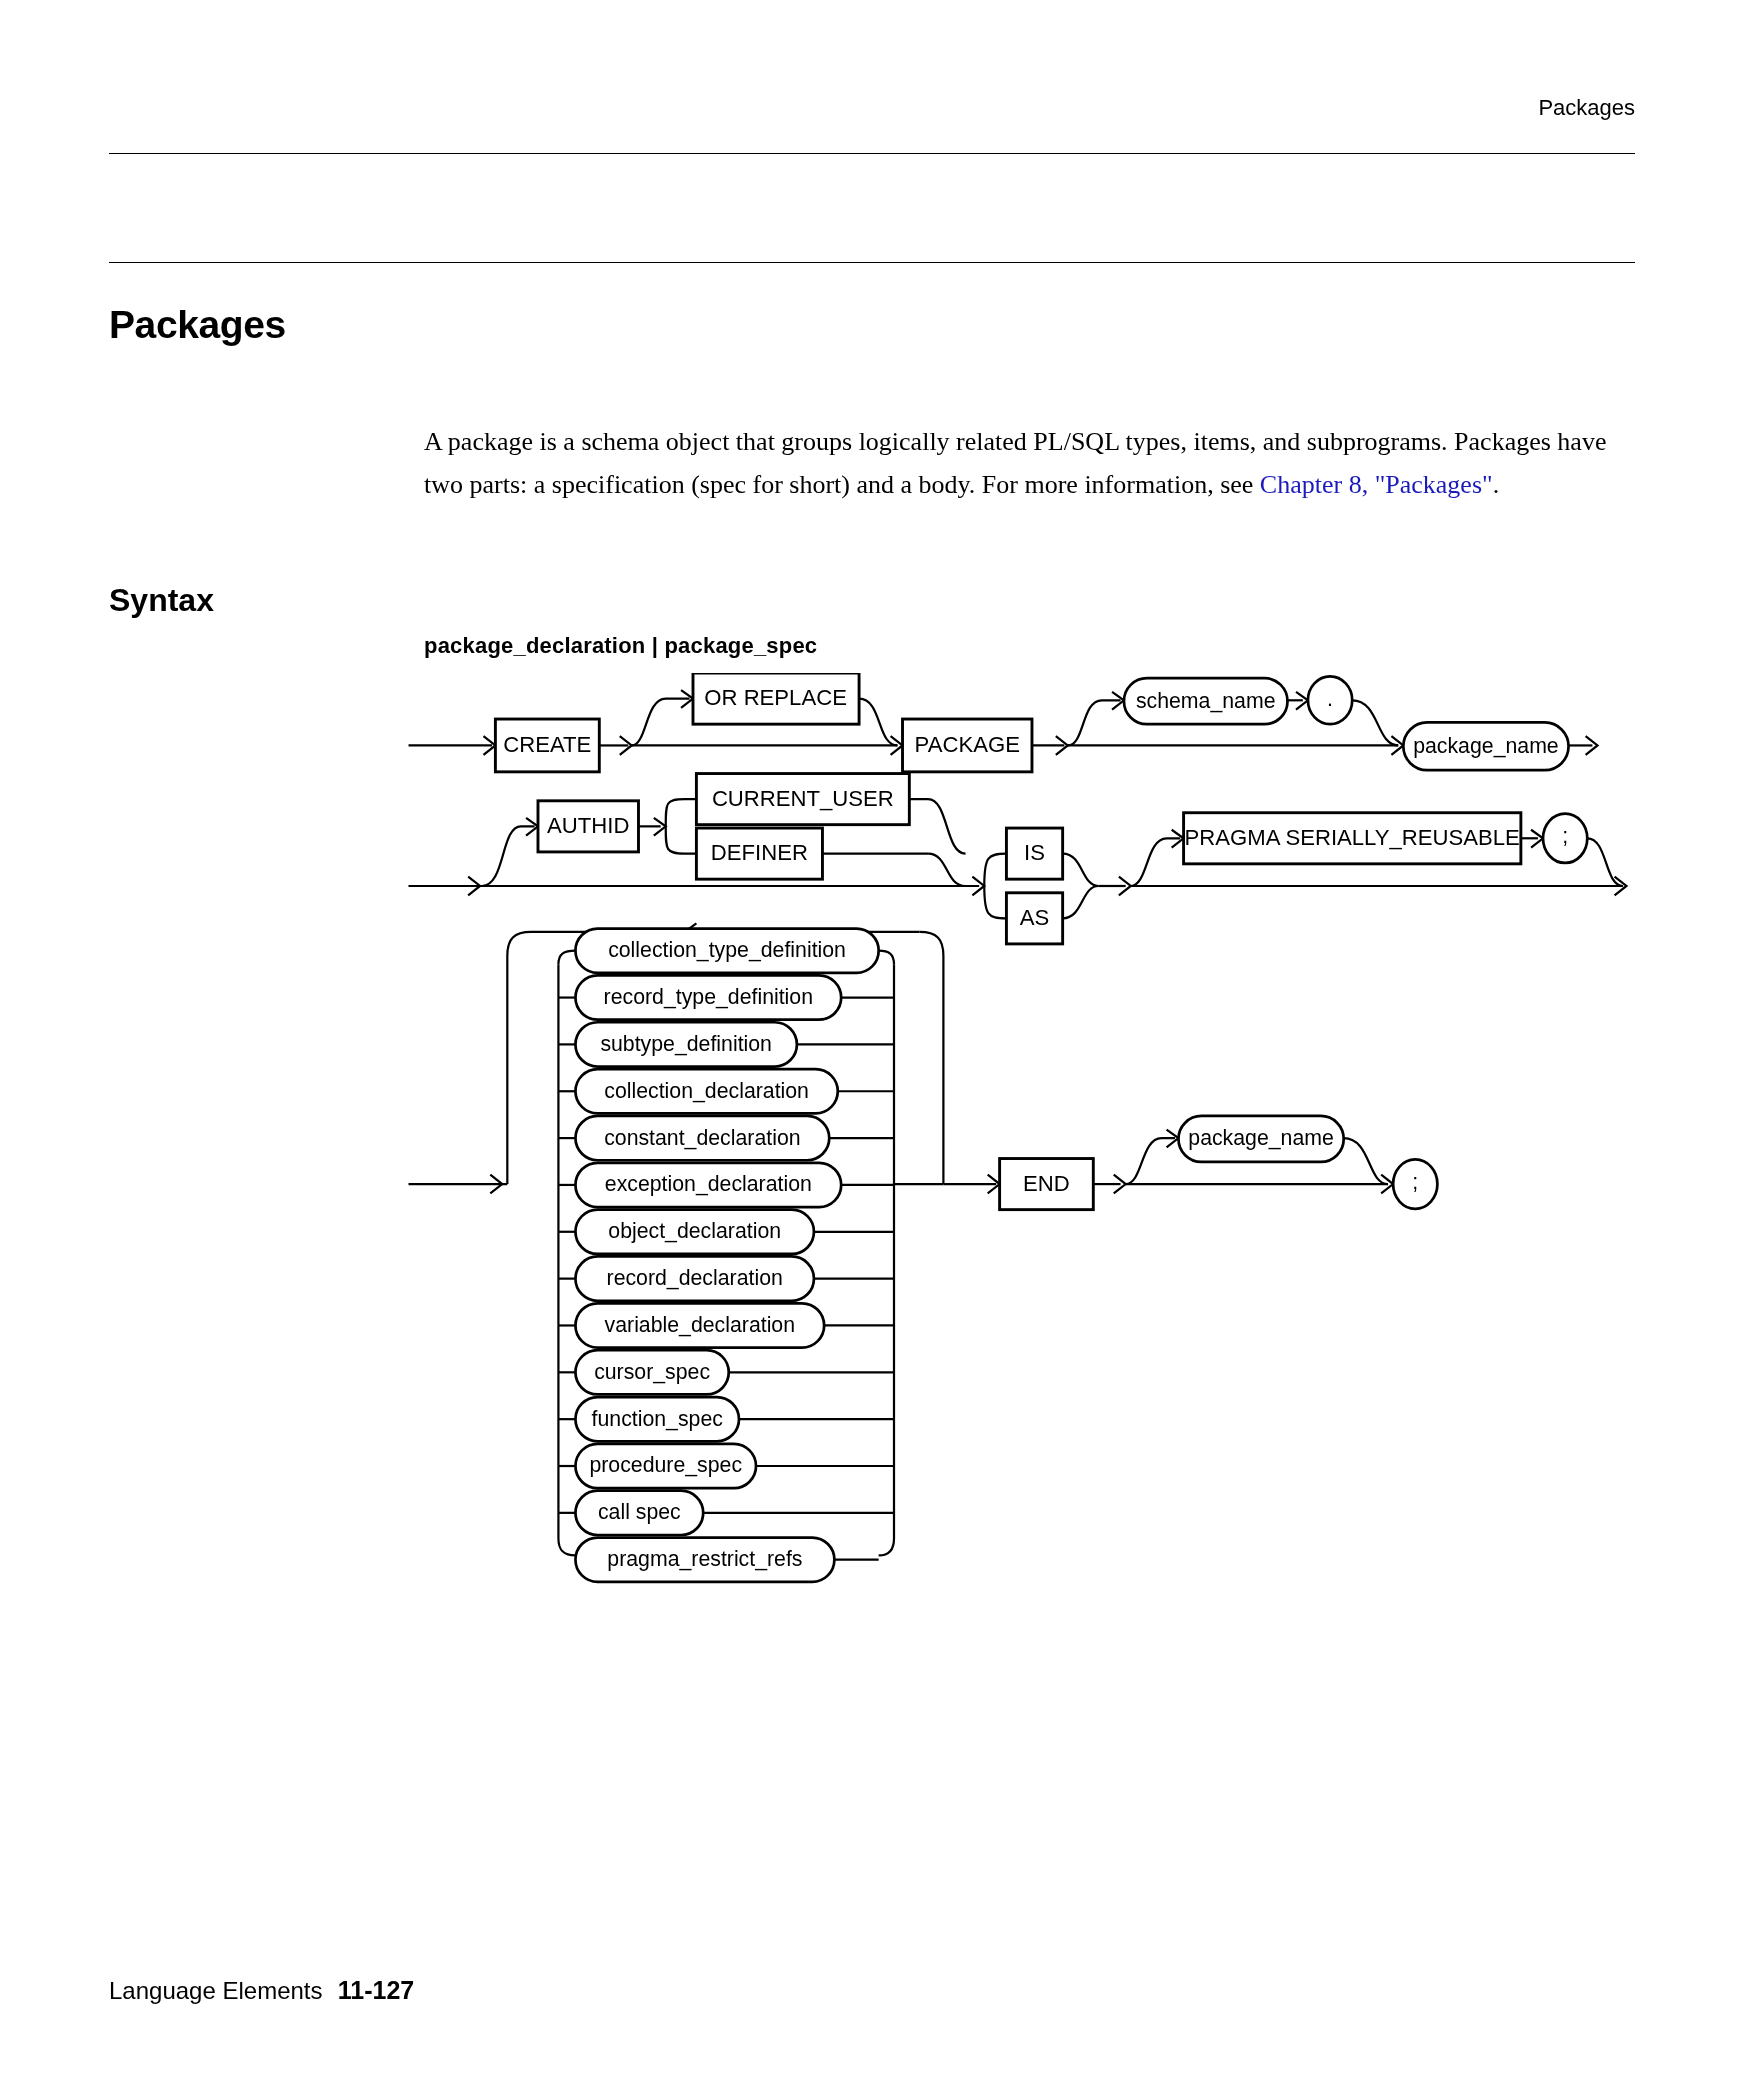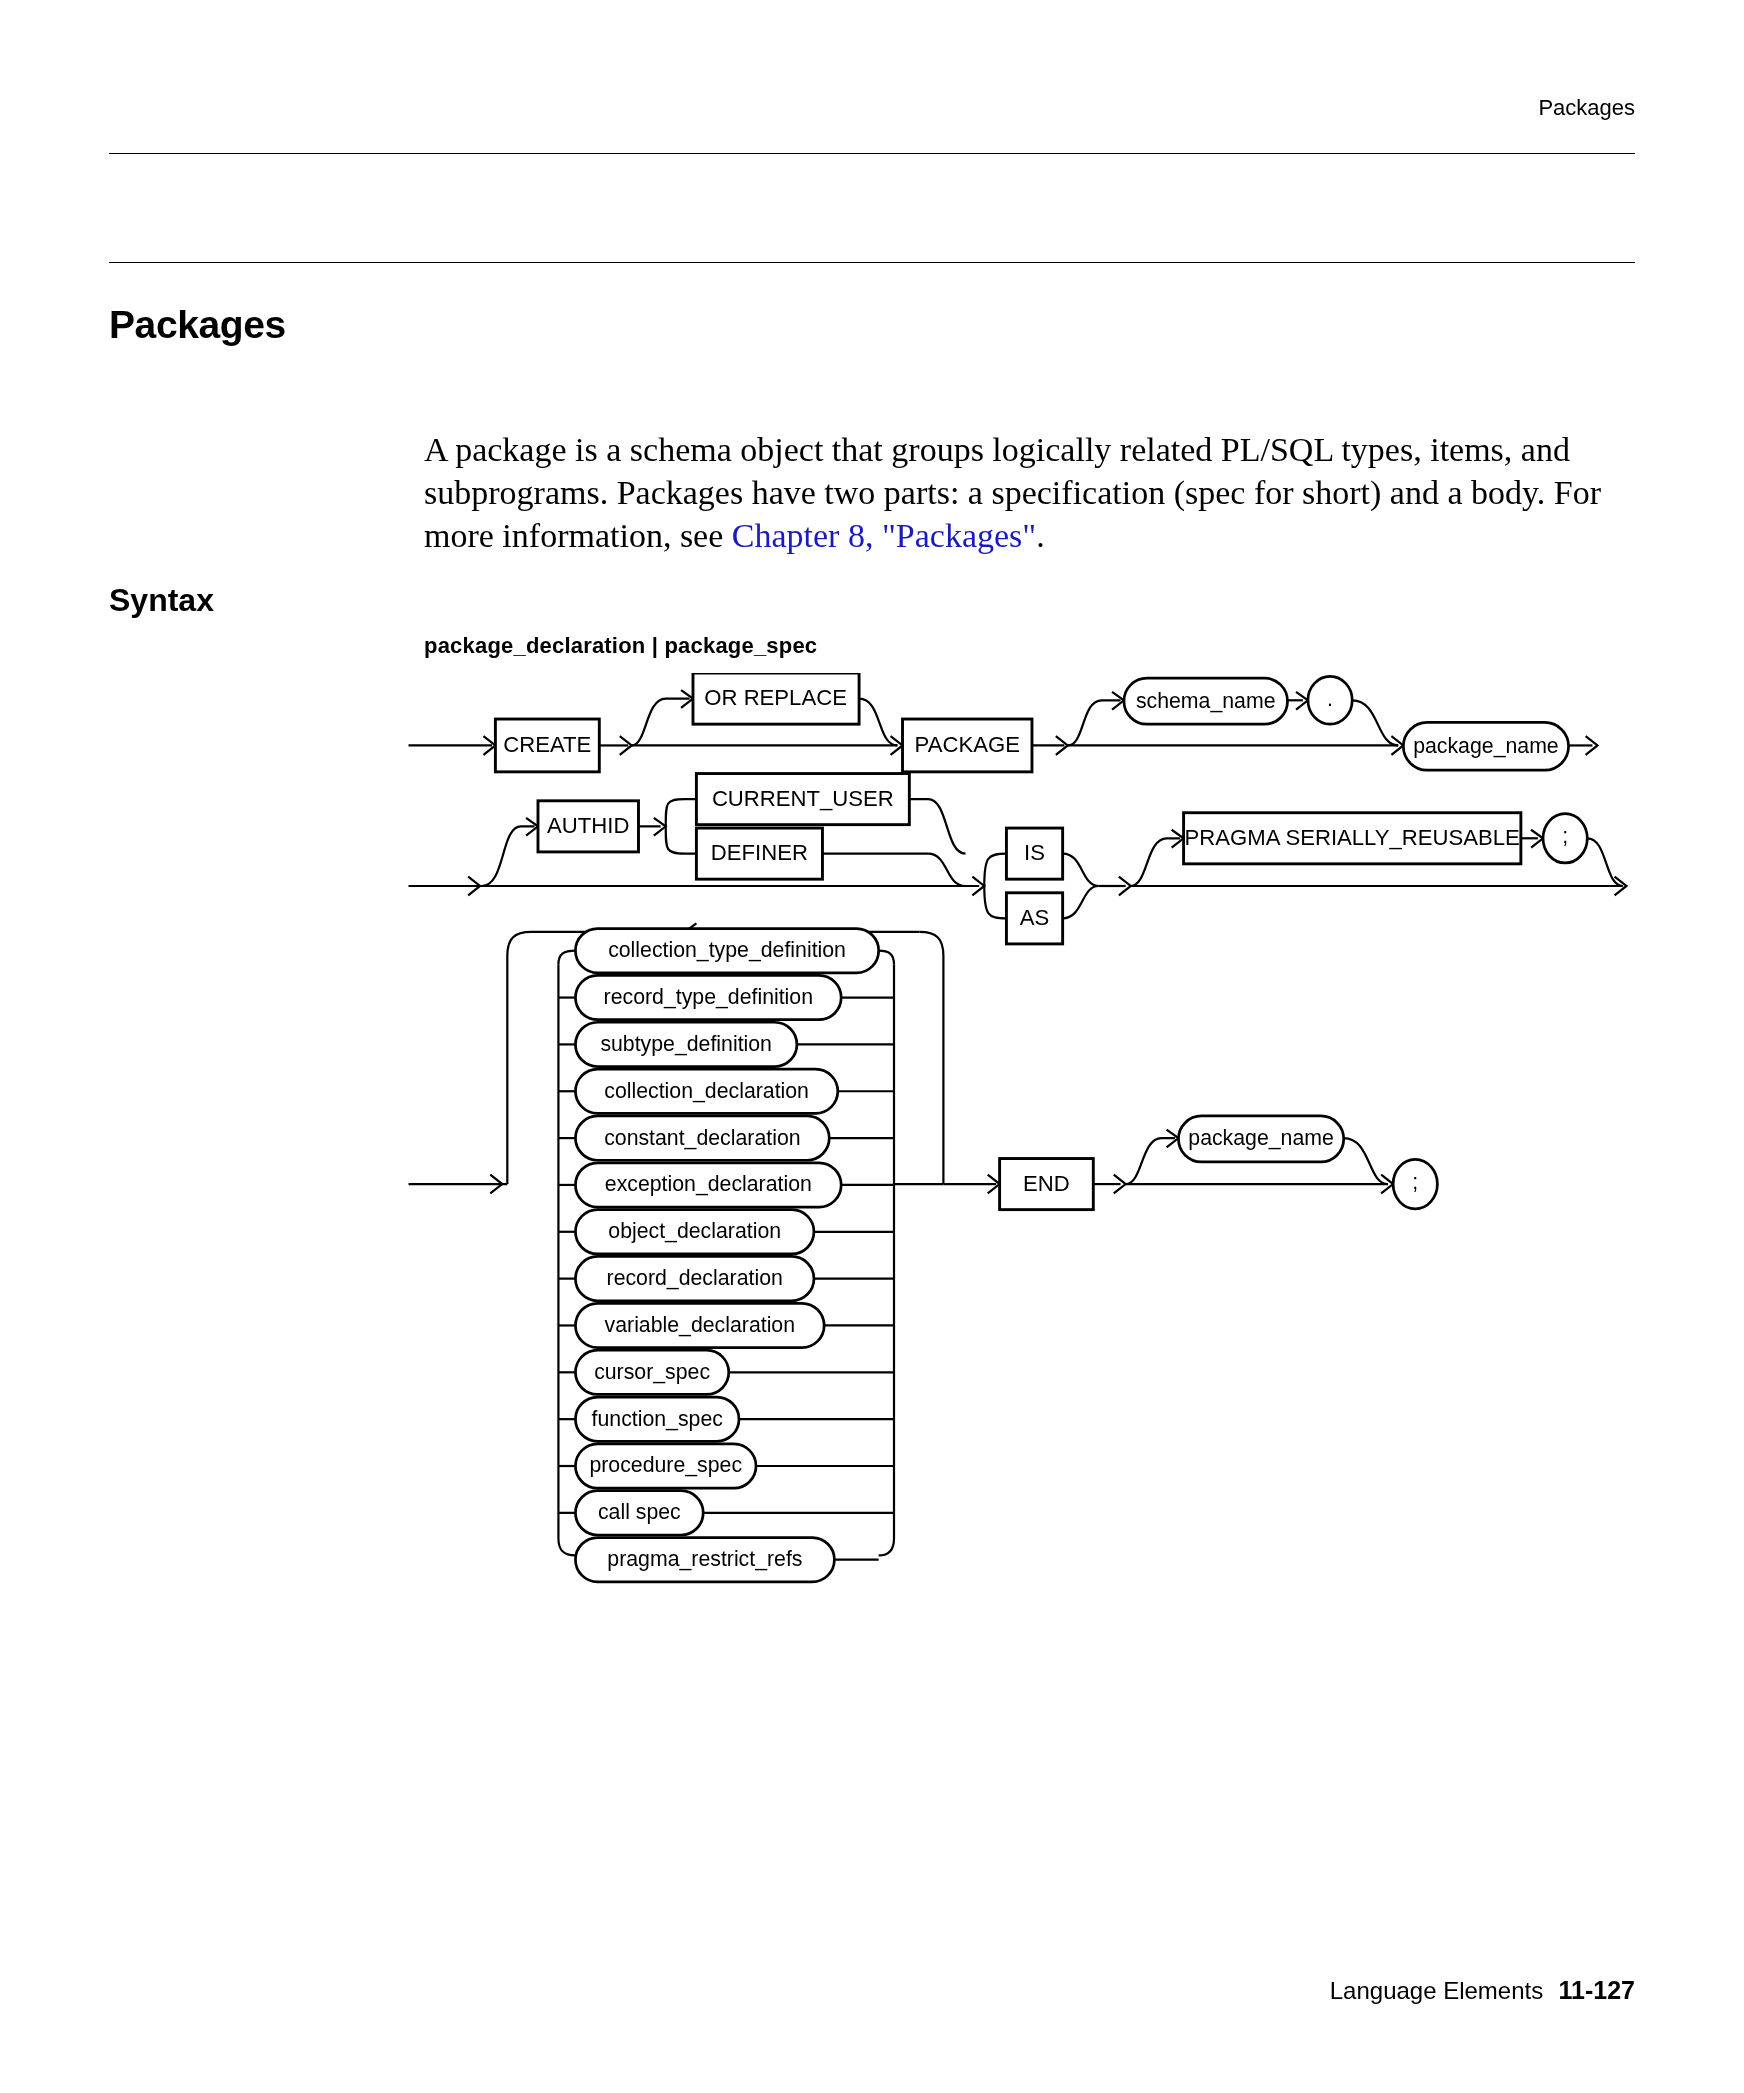--- a/index.html
+++ b/index.html
@@ -55,21 +55,21 @@
     letter-spacing: -0.4px;
   }
 
   
   .body-para {
     position: absolute;
     left: 424px;
     top: 394px;
     width: 1218px;
     font-family: "Liberation Serif", serif;
-    font-size: 34px;
+    font-size: 26px;
     line-height: 43px;
     color: #000;
   }
   .body-para a, .xref {
     color: #1b1bbd;
     text-decoration: none;
   }
 
   
   .syntax-heading {
@@ -139,21 +139,20 @@
     text-anchor: middle;
     dominant-baseline: middle;
   }
 
   
   .footer {
     position: absolute;
     left: 109px;
     top: 1976px;
     width: 1526px;
-    text-align: right;
     font-family: "Liberation Sans", sans-serif;
     font-size: 24px;
   }
   .footer .page-num {
     font-weight: bold;
     margin-left: 15.3px;
     font-size: 25px;
   }
 </style>
 </head>

